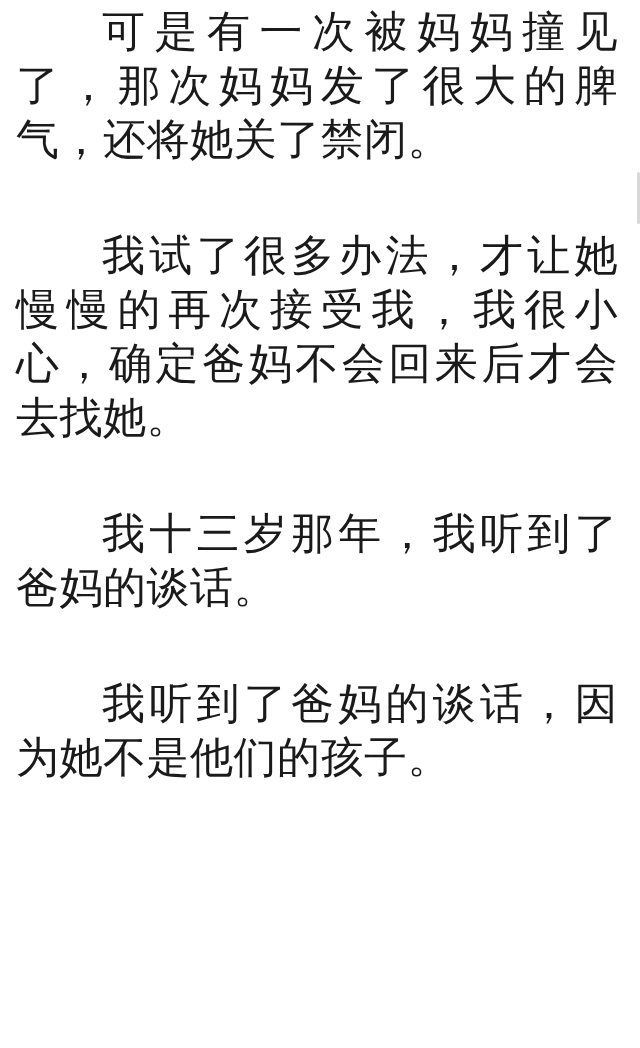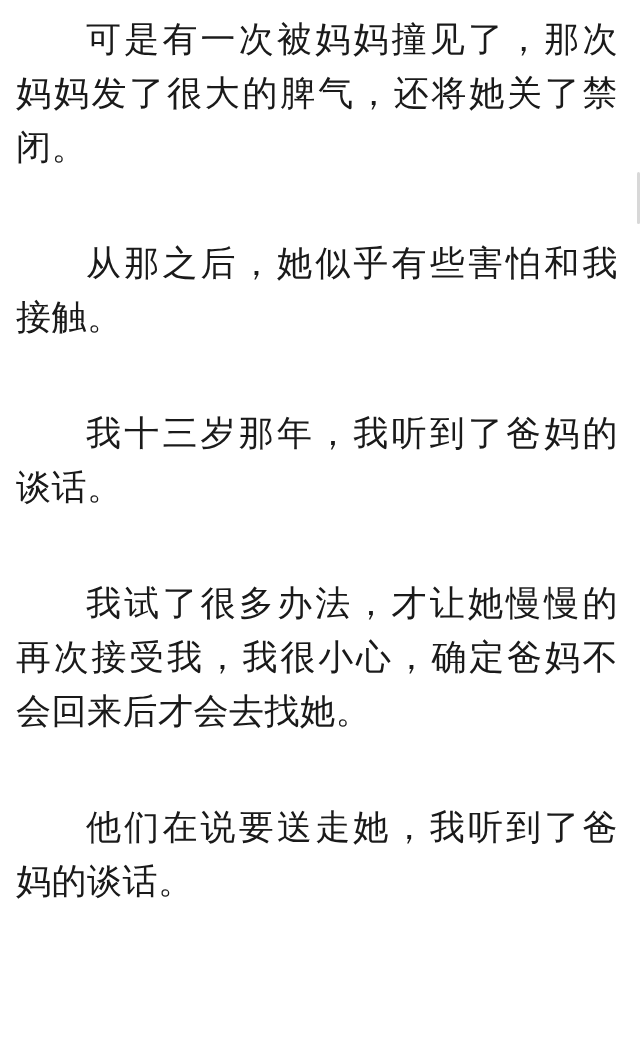--- a/index.html
+++ b/index.html
@@ -18,22 +18,22 @@
     width: 640px;
     height: 1048px;
     background: #ffffff;
     box-sizing: border-box;
     padding: 0 22px 0 16px;
   }
   .article {
     padding-top: 4px;
   }
   .para {
-    margin: 8px 0 62px 0;
-    font-size: 35px;
+    margin: 0 0 62px 0;
+    font-size: 43px;
     line-height: 54px;
     color: #1a1a1a;
     text-indent: 2em;
     letter-spacing: 0.5px;
     font-weight: 500;
     text-align: justify;
     word-break: break-all;
   }
   .para:last-child {
     margin-bottom: 0;
@@ -47,19 +47,18 @@
     background: #d8d8d8;
     border-radius: 2px;
   }
 </style>
 </head>
 <body>
 
 <div class="page">
   <div class="article">
     <p class="para">可是有一次被妈妈撞见了，那次妈妈发了很大的脾气，还将她关了禁闭。</p>
-    <p class="para">从那之后，她似乎有些害怕和我接触。</p>
+    <p class="para">我试了很多办法，才让她慢慢的再次接受我，我很小心，确定爸妈不会回来后才会去找她。</p>
     <p class="para">我十三岁那年，我听到了爸妈的谈话。</p>
-    <p class="para">我试了很多办法，才让她慢慢的再次接受我，我很小心，确定爸妈不会回来后才会去找她。</p>
-    <p class="para">他们在说要送走她，我听到了爸妈的谈话。</p>
+    <p class="para">我听到了爸妈的谈话，因为她不是他们的孩子。</p>
   </div>
   <div class="scroll-indicator"></div>
 </div>
 
 </body></html>

